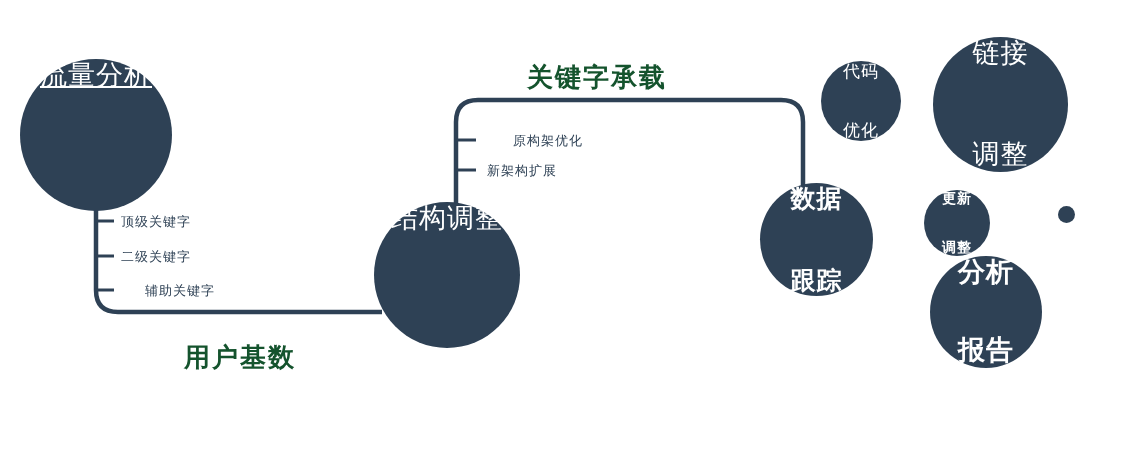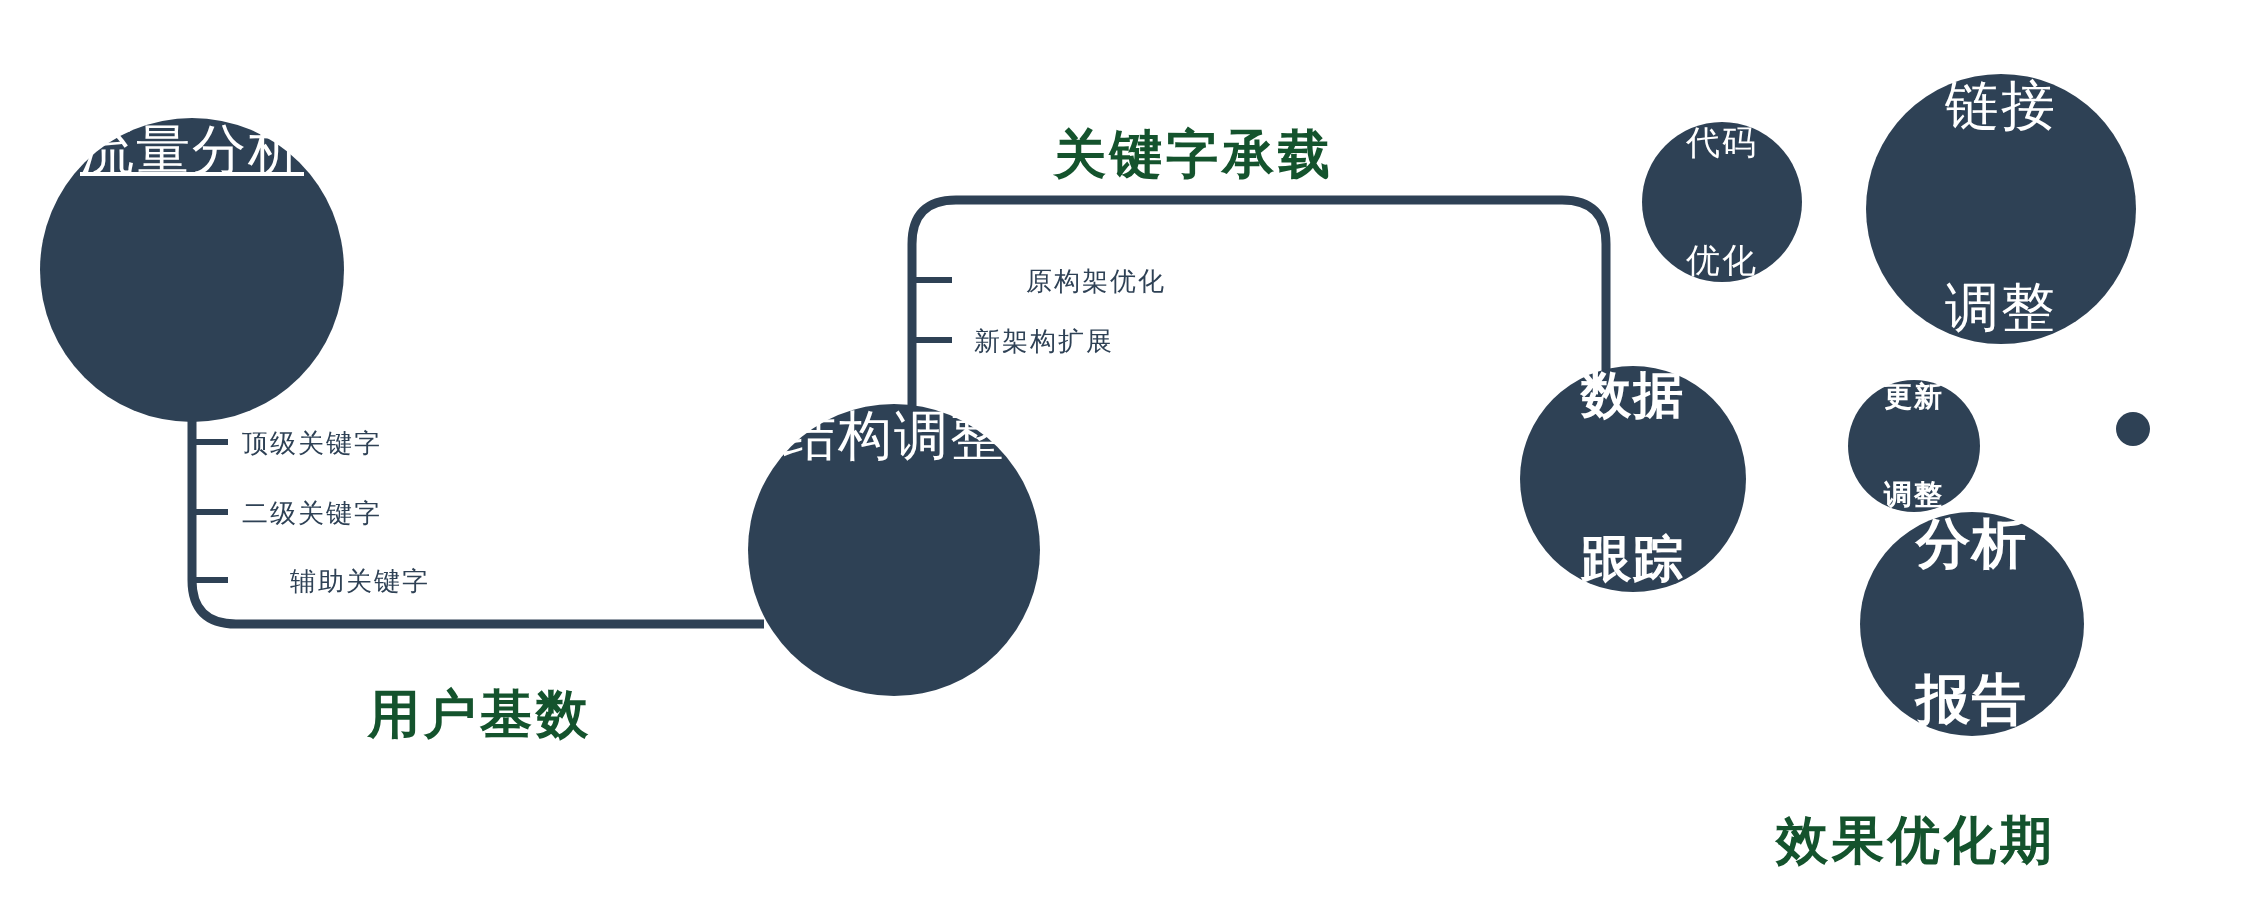--- a/index.html
+++ b/index.html
@@ -118,15 +118,14 @@
 
   <div class="edge-label label-keyword-carry">关键字承载</div>
 
   <div class="branch-label bl-traffic-0">顶级关键字</div>
   <div class="branch-label bl-traffic-1">二级关键字</div>
   <div class="branch-label bl-traffic-2">辅助关键字</div>
 
   <div class="branch-label bl-structure-0">原构架优化</div>
   <div class="branch-label bl-structure-1">新架构扩展</div>
 
-  <div class="edge-label label-effect-phase">效果优化期</div>
 
 </div>
 
 </body></html>

